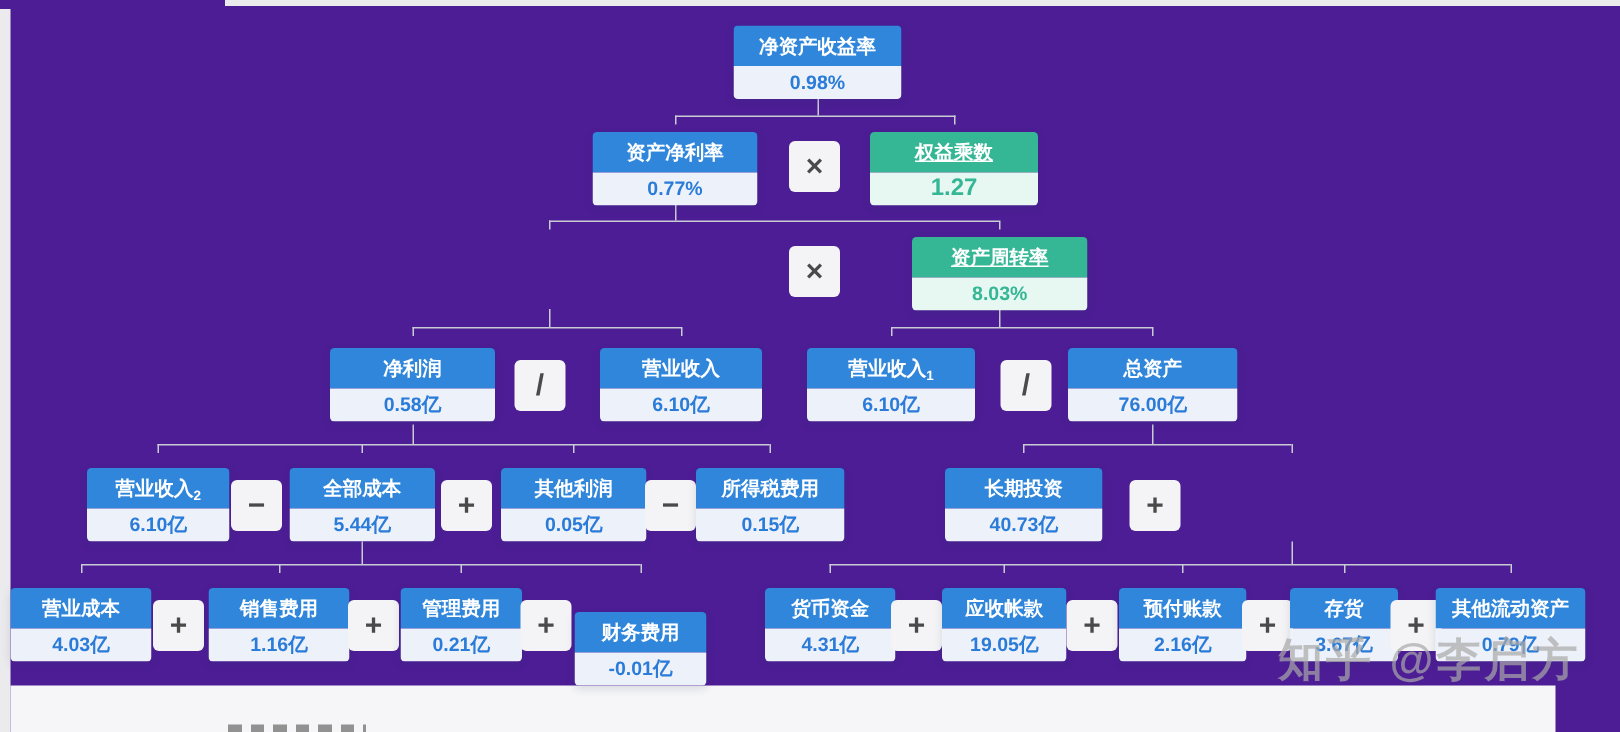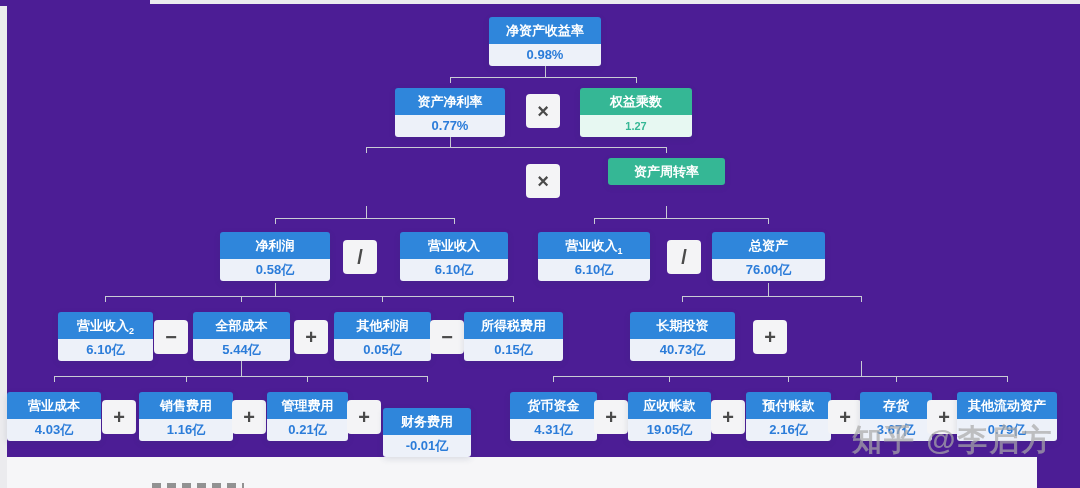--- a/index.html
+++ b/index.html
@@ -7,23 +7,23 @@
     position:relative;width:1080px;height:488px;background:#4c1d95;overflow:hidden;
     font-family:"Liberation Sans","DejaVu Sans",sans-serif;
   }
   
   .node{position:absolute;text-align:center;border-radius:3px;overflow:hidden;
         box-shadow:0 2px 6px rgba(40,60,90,.14);}
   .node .hd{height:27px;line-height:27px;background:var(--primary_blue,#2F86DB);
             color:#fff;font-size:13px;font-weight:700;white-space:nowrap;}
   .node .vl{height:22px;line-height:22px;background:var(--value_bg_blue,#EDF1F9);
             color:var(--value_text_blue,#2B7CD9);font-size:13px;font-weight:700;}
-  .node.green .hd{background:var(--teal_green,#35B795);}
+  .node.green .hd{background:var(--teal_green,#35B795);text-decoration:underline;}
   .node.green .vl{background:var(--value_bg_green,#E7F8F2);color:var(--teal_green,#35B795);}
-  .node.small-val .vl{font-size:11px;}
+  .node.small-val .vl{font-size:16px;}
   .node sub{font-size:9px;}
   
   .op{position:absolute;width:34px;height:34px;border-radius:4px;background:#f4f4f6;
       color:#4a4a4a;font-size:20px;font-weight:600;display:flex;align-items:center;
       justify-content:center;}
   
   .line{position:absolute;background:var(--connector,#C9CCD4);}
   .h{height:1px;}
   .v{width:1px;}
   
@@ -105,20 +105,21 @@
   </div>
   <div class="op" style="left:526px;top:94px">×</div>
   <div class="node green small-val" style="left:580px;top:88px;width:112px">
     <div class="hd">权益乘数</div>
     <div class="vl">1.27</div>
   </div>
 
   <div class="op" style="left:526px;top:164px">×</div>
   <div class="node green" style="left:608px;top:158px;width:117px">
     <div class="hd">资产周转率</div>
+    <div class="vl">8.03%</div>
   </div>
 
   <div class="node" style="left:220px;top:232px;width:110px">
     <div class="hd">净利润</div>
     <div class="vl">0.58亿</div>
   </div>
   <div class="op" style="left:343px;top:240px">/</div>
   <div class="node" style="left:400px;top:232px;width:108px">
     <div class="hd">营业收入</div>
     <div class="vl">6.10亿</div>

